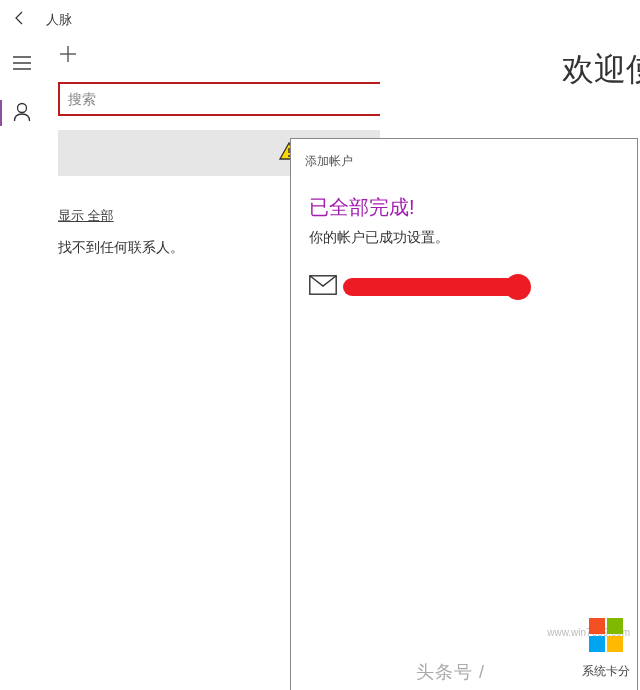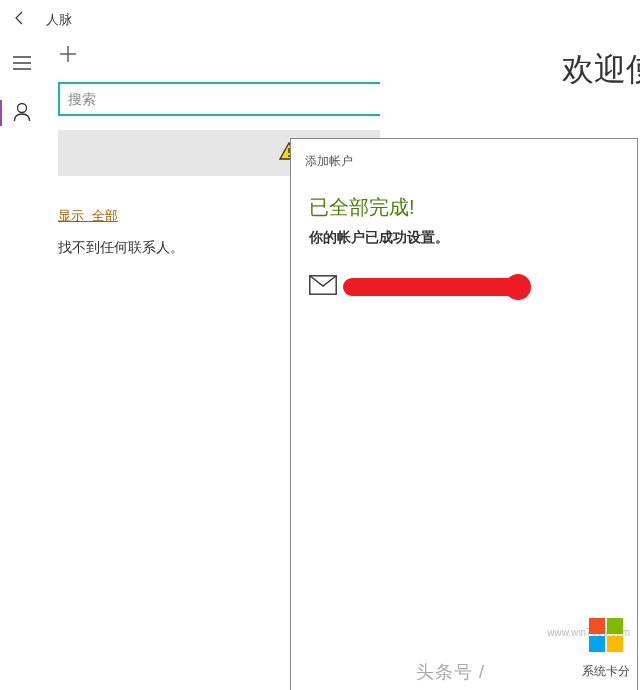--- a/index.html
+++ b/index.html
@@ -63,21 +63,21 @@
       font-size: 28px;
       font-weight: 400;
     }
     .add-icon {
       font-size: 22px;
       color: #555;
       cursor: pointer;
     }
     .search-box {
       margin: 0 20px 0 14px;
-      border: 2px solid #14b8a6;
+      border: 2px solid #b91c1c;
       height: 34px;
       display: flex;
       align-items: center;
       padding: 0 8px;
       background: #ffffff;
     }
     .search-input {
       border: none;
       outline: none;
       width: 100%;
@@ -102,23 +102,22 @@
     .error-text {
       font-size: 14px;
       color: #333;
     }
     .filter-row {
       margin: 30px 0 0 14px;
     }
     .filter-link {
       font-size: 13px;
       text-decoration: underline;
-      color: #a16207;
-      cursor: pointer;
-      font-family: Liberation Mono, monospace;
+      color: #404040;
+      cursor: pointer;
     }
     .empty-text {
       margin: 14px 0 0 14px;
       font-size: 14px;
       color: #333;
     }
     .right-panel {
       position: absolute;
       right: 0;
       top: 0;
@@ -145,28 +144,27 @@
       display: flex;
       flex-direction: column;
     }
     .dialog-title {
       font-size: 12px;
       color: #555;
       padding: 14px 0 24px 14px;
     }
     .dialog-heading {
       font-size: 20px;
-      color: #4d7c0f;
+      color: #a21caf;
       padding: 0 18px 8px;
     }
     .dialog-subtext {
       font-size: 14px;
       color: #333;
       padding: 0 18px 28px;
-      font-weight: bold;
     }
     .email-row {
       display: flex;
       align-items: center;
       padding: 0 18px;
       gap: 6px;
       position: relative;
     }
     .redaction {
       width: 186px;

